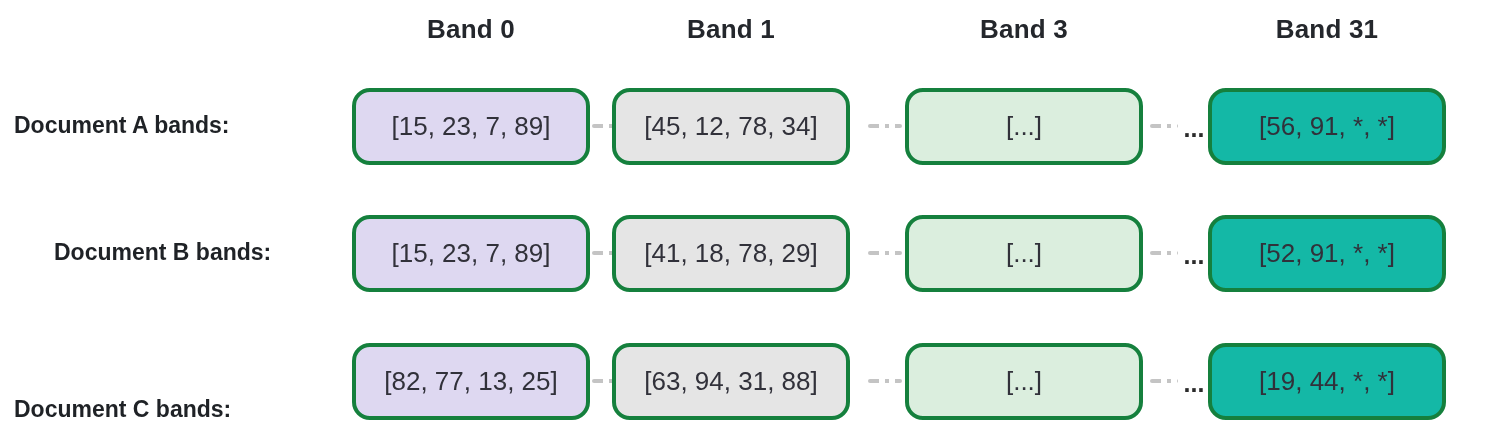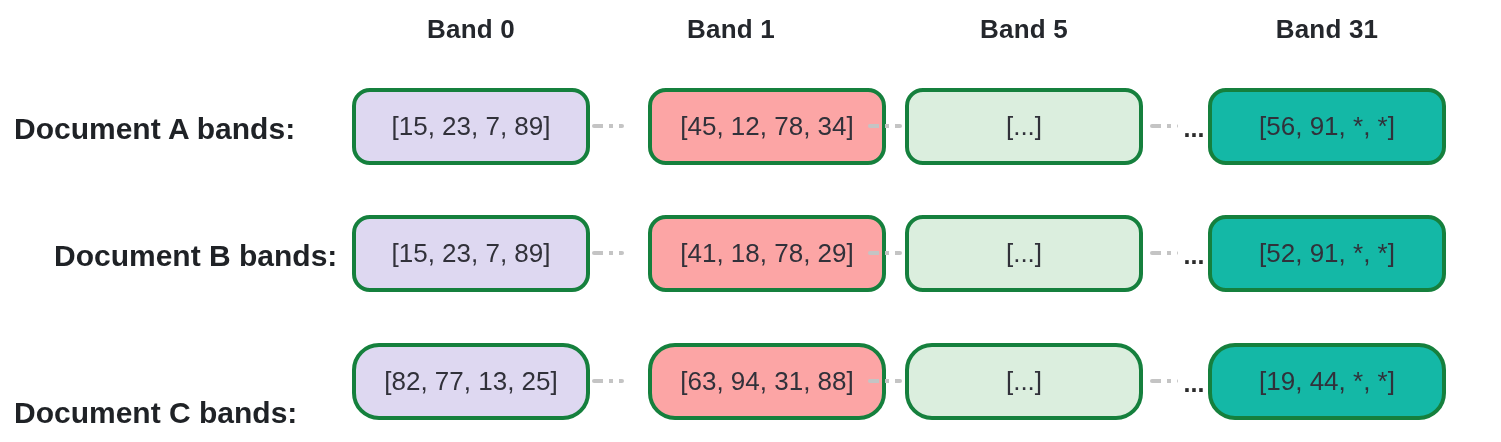--- a/index.html
+++ b/index.html
@@ -22,21 +22,21 @@
     font-size: 26px;
     color: #24272c;
     letter-spacing: 0.2px;
   }
 
   
   .row-label {
     position: absolute;
     left: 14px;
     font-weight: bold;
-    font-size: 30px;
+    font-size: 23px;
     color: #1f2226;
     white-space: nowrap;
   }
   .row-label.r0 { top: 112px; }
   .row-label.r1 { top: 239px; margin-left: 40px; }
   .row-label.r2 { top: 384px; margin-top: 12px; }
 
   
   .cell {
     position: absolute;
@@ -46,31 +46,31 @@
     border: 4px solid #15803d;
     border-radius: 18px;
     display: flex;
     align-items: center;
     justify-content: center;
     font-size: 26px;
     color: #31313a;
     white-space: nowrap;
   }
   .cell[data-color="purple"] { background: #ded8f1; }
-  .cell[data-color="pink"]   { background: #fca5a5; margin-left: 36px; }
+  .cell[data-color="pink"]   { background: #e5e5e5; }
   .cell[data-color="green"]  { background: #dbeede; }
   .cell[data-color="yellow"] { background: #14b8a6; }
 
   .c0 { left: 352px; }
   .c1 { left: 612px; }
   .c2 { left: 905px; }
   .c3 { left: 1208px; }
   .cell.r0 { top: 88px; }
   .cell.r1 { top: 215px; }
-  .cell.r2 { top: 343px; border-radius: 27px; }
+  .cell.r2 { top: 343px; }
 
   
   .dash {
     position: absolute;
     height: 4px;
     border-radius: 2px;
     background: repeating-linear-gradient(90deg,
       #c4c4c4 0 11px, transparent 11px 17px,
       #c4c4c4 17px 21px, transparent 21px 27px);
   }
@@ -97,21 +97,21 @@
   .ellipsis.r1 { top: 242px; }
   .ellipsis.r2 { top: 370px; }
 </style>
 </head>
 <body>
 
 <div class="canvas">
 
   <div class="col-header c0">Band 0</div>
   <div class="col-header c1">Band 1</div>
-  <div class="col-header c2">Band 5</div>
+  <div class="col-header c2">Band 3</div>
   <div class="col-header c3">Band 31</div>
 
   <div class="row-label r0">Document A bands:</div>
   <div class="cell c0 r0" data-color="purple">[15, 23, 7, 89]</div>
   <div class="dash g0 r0"></div>
   <div class="cell c1 r0" data-color="pink">[45, 12, 78, 34]</div>
   <div class="dash g1 r0"></div>
   <div class="cell c2 r0" data-color="green">[...]</div>
   <div class="dash gl r0"></div>
   <div class="ellipsis r0">...</div>

